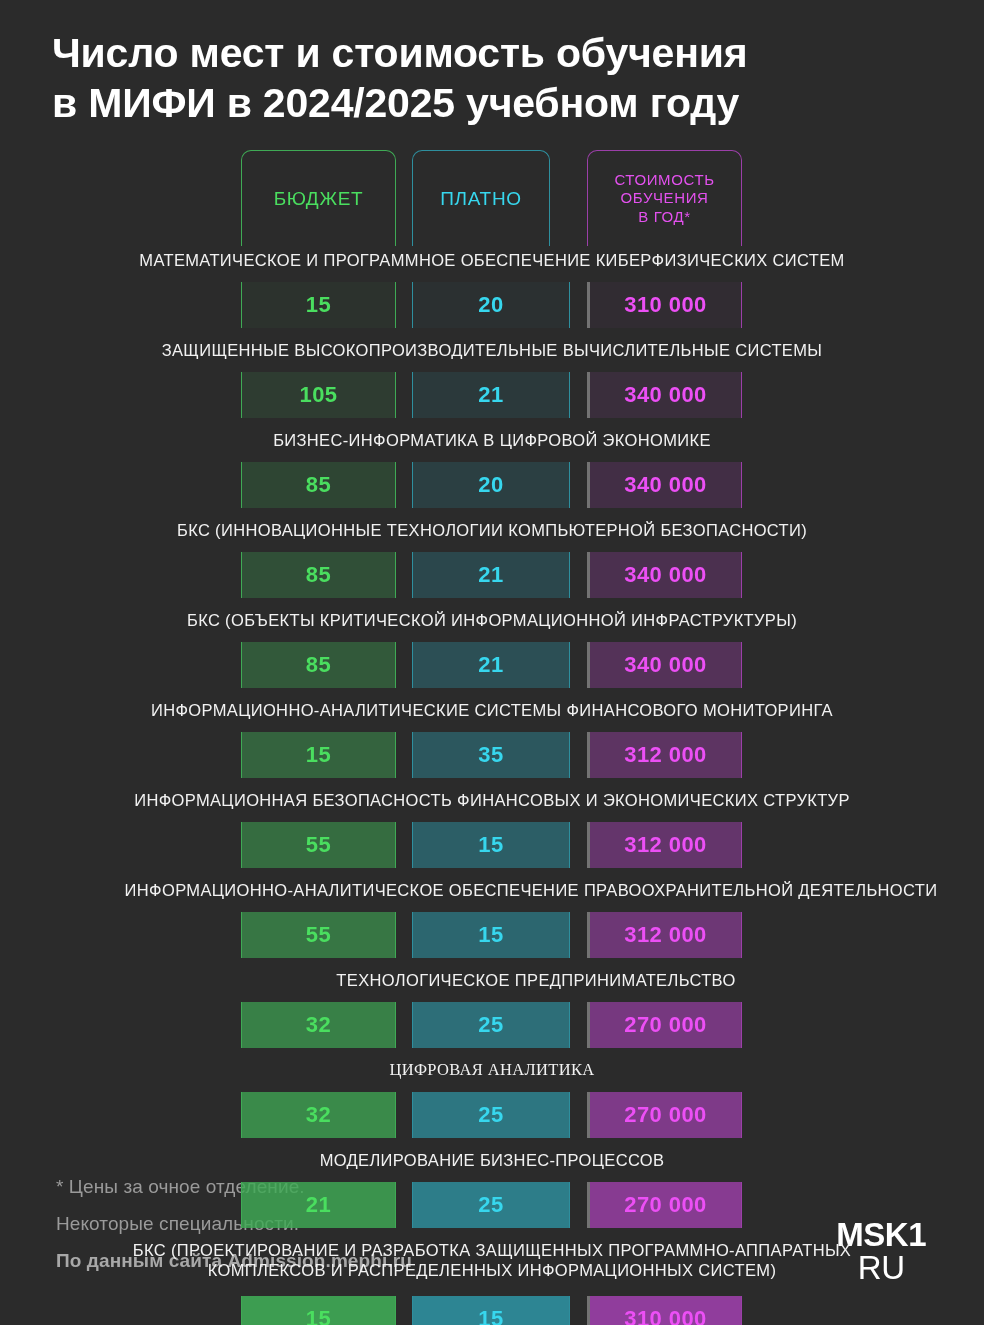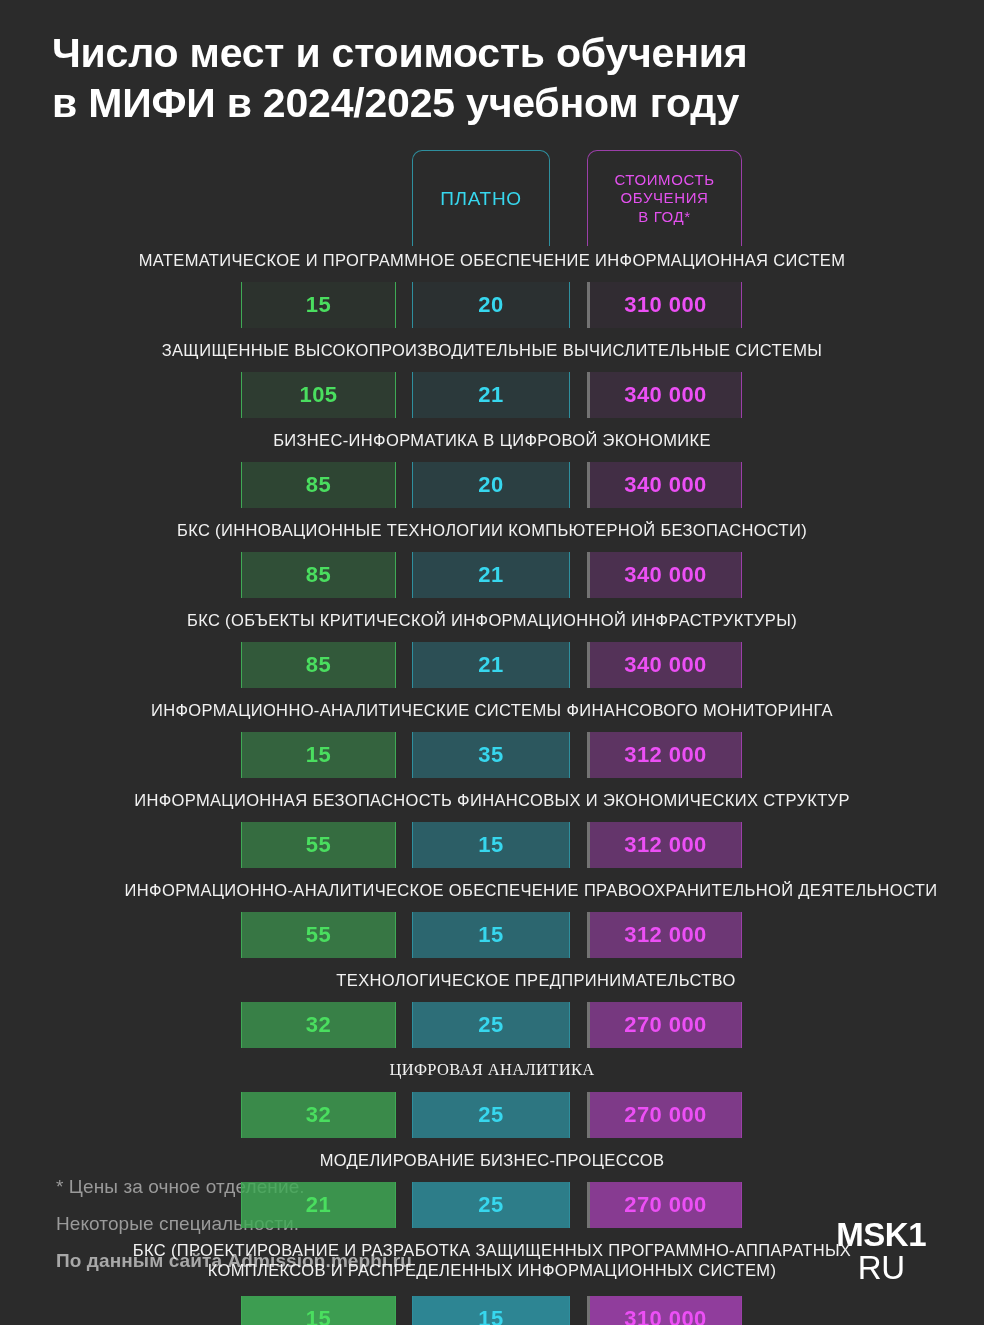--- a/index.html
+++ b/index.html
@@ -183,36 +183,39 @@
 
 <div class="page">
 
   <div class="title-block">
     <div class="title-line">Число мест и стоимость обучения</div>
     <div class="title-line">в МИФИ в 2024/2025 учебном году</div>
   </div>
 
   <div class="table-wrap">
 
+    <div class="col-track col-budget">
+      <div class="head-cell head-budget" style="height: 96px;">БЮДЖЕТ</div>
+    </div>
     <div class="col-track col-paid">
       <div class="head-cell head-paid" style="height: 96px;">ПЛАТНО</div>
     </div>
     <div class="col-track col-price">
       <div class="head-cell head-price small" style="height: 96px;">
         <span>
           <span>СТОИМОСТЬ</span><br>
           <span>ОБУЧЕНИЯ</span><br>
           <span>В ГОД*</span>
         </span>
       </div>
     </div>
 
     <div id="rows-container">
         <div class="row-label" style="top: 100px;">
-          <div>МАТЕМАТИЧЕСКОЕ И ПРОГРАММНОЕ ОБЕСПЕЧЕНИЕ ИНФОРМАЦИОННАЯ СИСТЕМ</div>
+          <div>МАТЕМАТИЧЕСКОЕ И ПРОГРАММНОЕ ОБЕСПЕЧЕНИЕ КИБЕРФИЗИЧЕСКИХ СИСТЕМ</div>
         </div>
         <div class="val-cell budget" style="top: 132px; background: rgba(63, 170, 85, 0.06);">15</div>
         <div class="val-cell paid" style="top: 132px; background: rgba(46, 143, 158, 0.06);">20</div>
         <div class="val-cell price" style="top: 132px; background: rgba(155, 63, 168, 0.06);">310 000</div>
         <div class="row-label" style="top: 190px;">
           <div>ЗАЩИЩЕННЫЕ ВЫСОКОПРОИЗВОДИТЕЛЬНЫЕ ВЫЧИСЛИТЕЛЬНЫЕ СИСТЕМЫ</div>
         </div>
         <div class="val-cell budget" style="top: 222px; background: rgba(63, 170, 85, 0.137);">105</div>
         <div class="val-cell paid" style="top: 222px; background: rgba(46, 143, 158, 0.137);">21</div>
         <div class="val-cell price" style="top: 222px; background: rgba(155, 63, 168, 0.137);">340 000</div>

